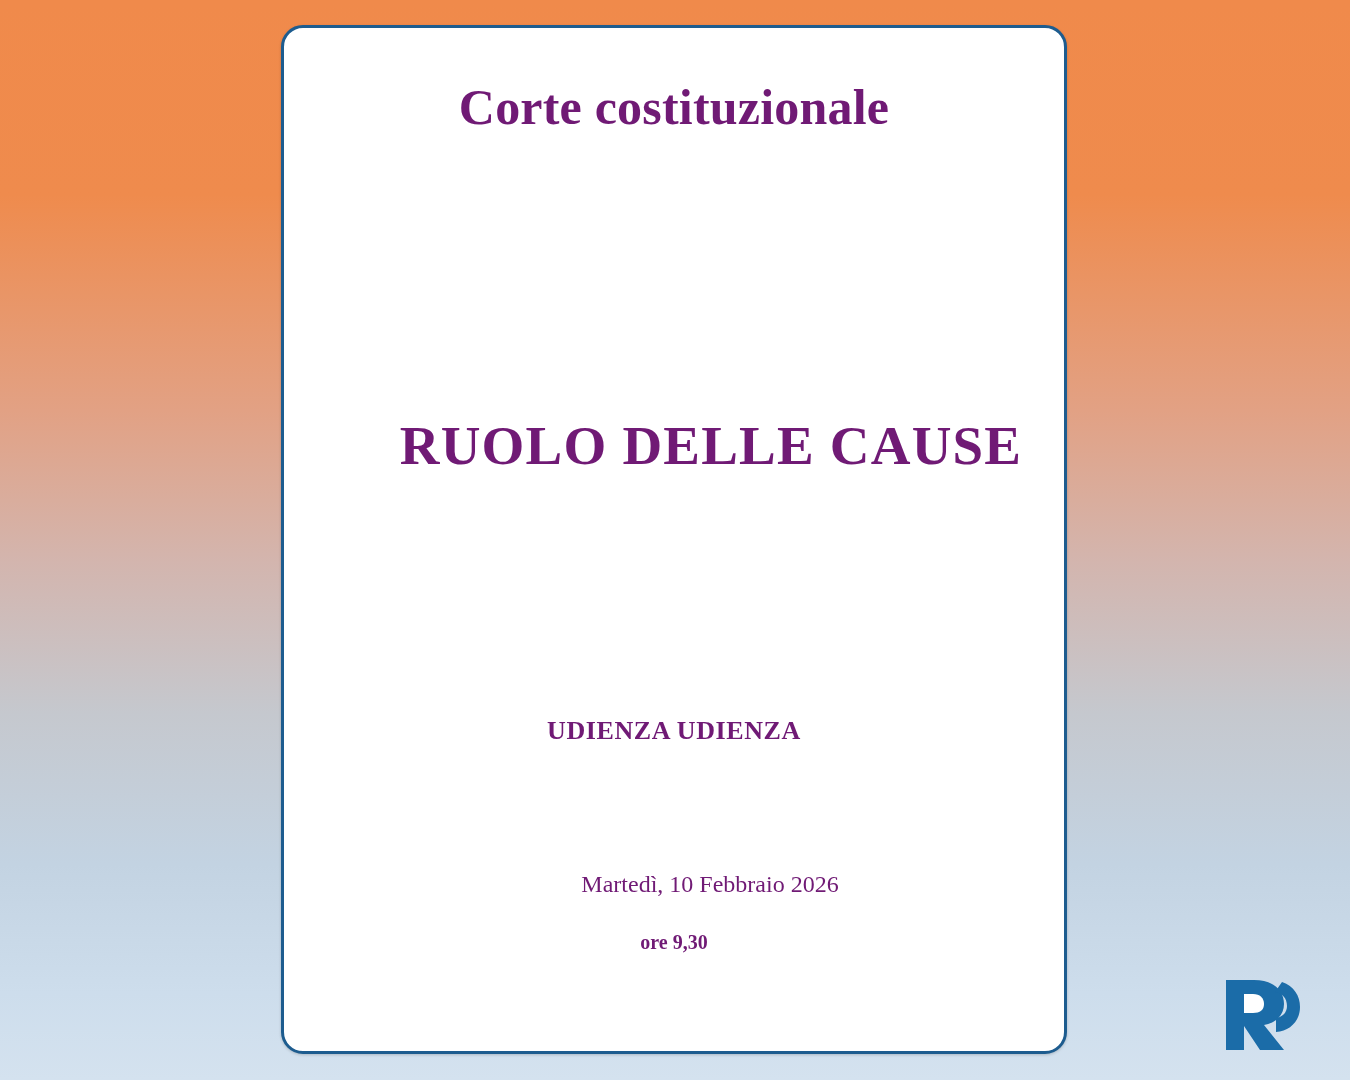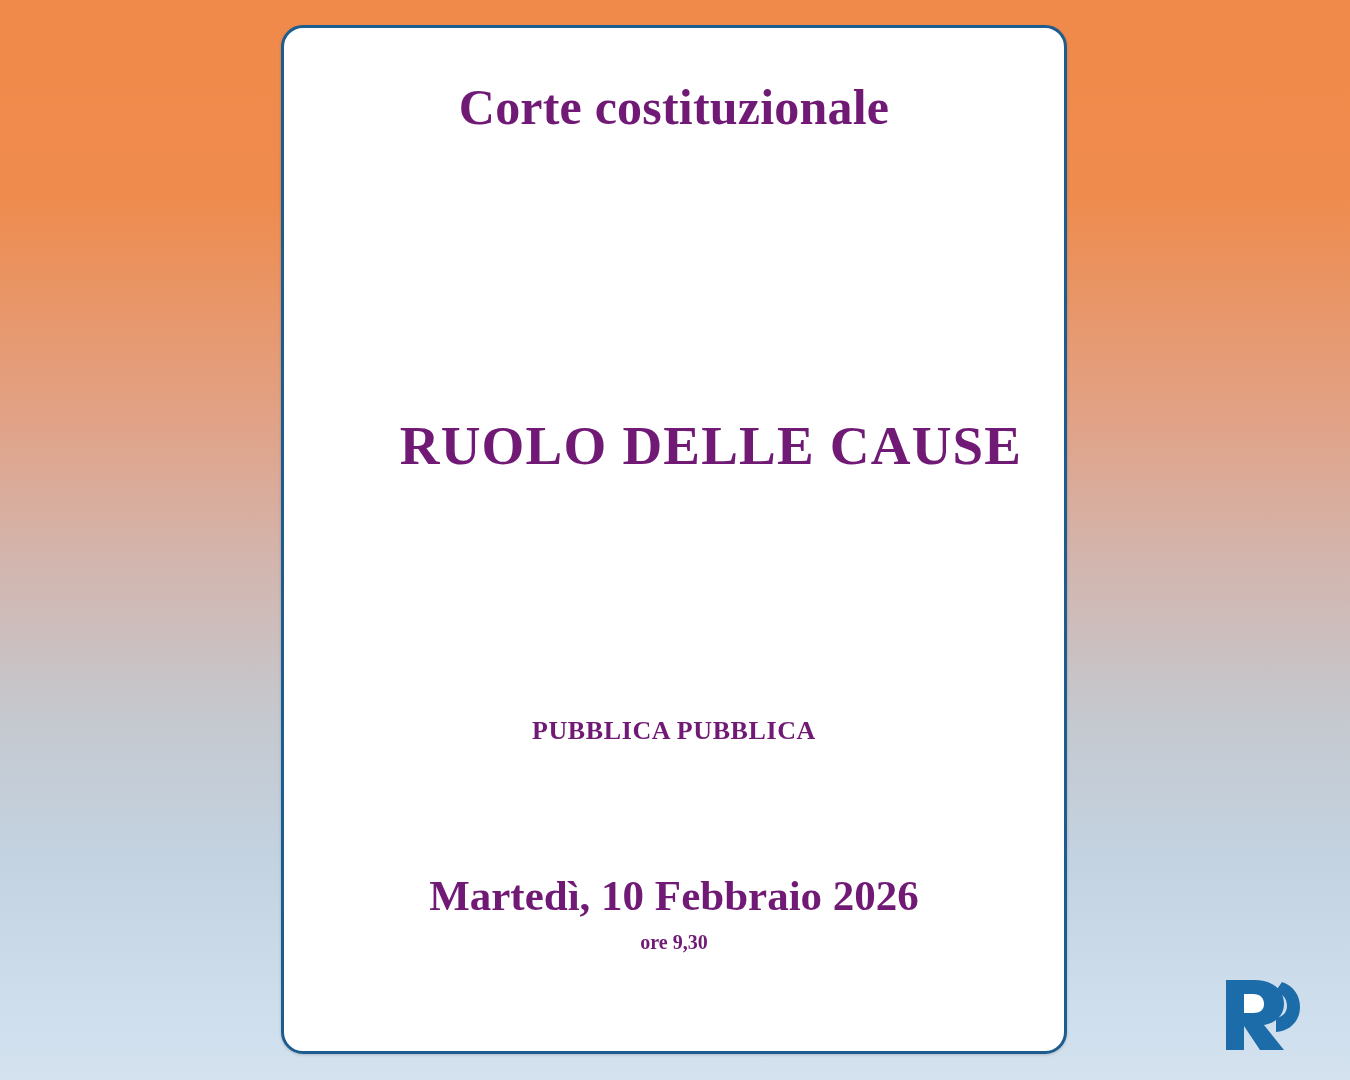--- a/index.html
+++ b/index.html
@@ -81,22 +81,23 @@
     font-size: 26px;
     font-weight: bold;
     letter-spacing: 0.6px;
   }
 
   .hearing-date {
     position: absolute;
     top: 835px;
     left: 0;
     width: 100%;
-    font-size: 43px;
-    font-weight: bold;
+    font-size: 24px;
+    font-weight: normal;
+    padding-left: 36px;
   }
 
   .hearing-time {
     position: absolute;
     top: 895px;
     left: 0;
     width: 100%;
     font-size: 20px;
     font-weight: bold;
   }
@@ -124,21 +125,21 @@
 
 <div id="stage">
 
   <div id="sheet">
     <div class="doc-inner">
 
       <div class="court-title">Corte costituzionale</div>
 
       <div class="doc-heading">RUOLO DELLE CAUSE</div>
 
-      <div class="session-type">PUBBLICA PUBBLICA</div>
+      <div class="session-type">UDIENZA UDIENZA</div>
 
       <div class="hearing-date">Martedì, 10 Febbraio 2026</div>
 
       <div class="hearing-time">ore 9,30</div>
 
 
     </div>
   </div>
 
   <div id="logo">

